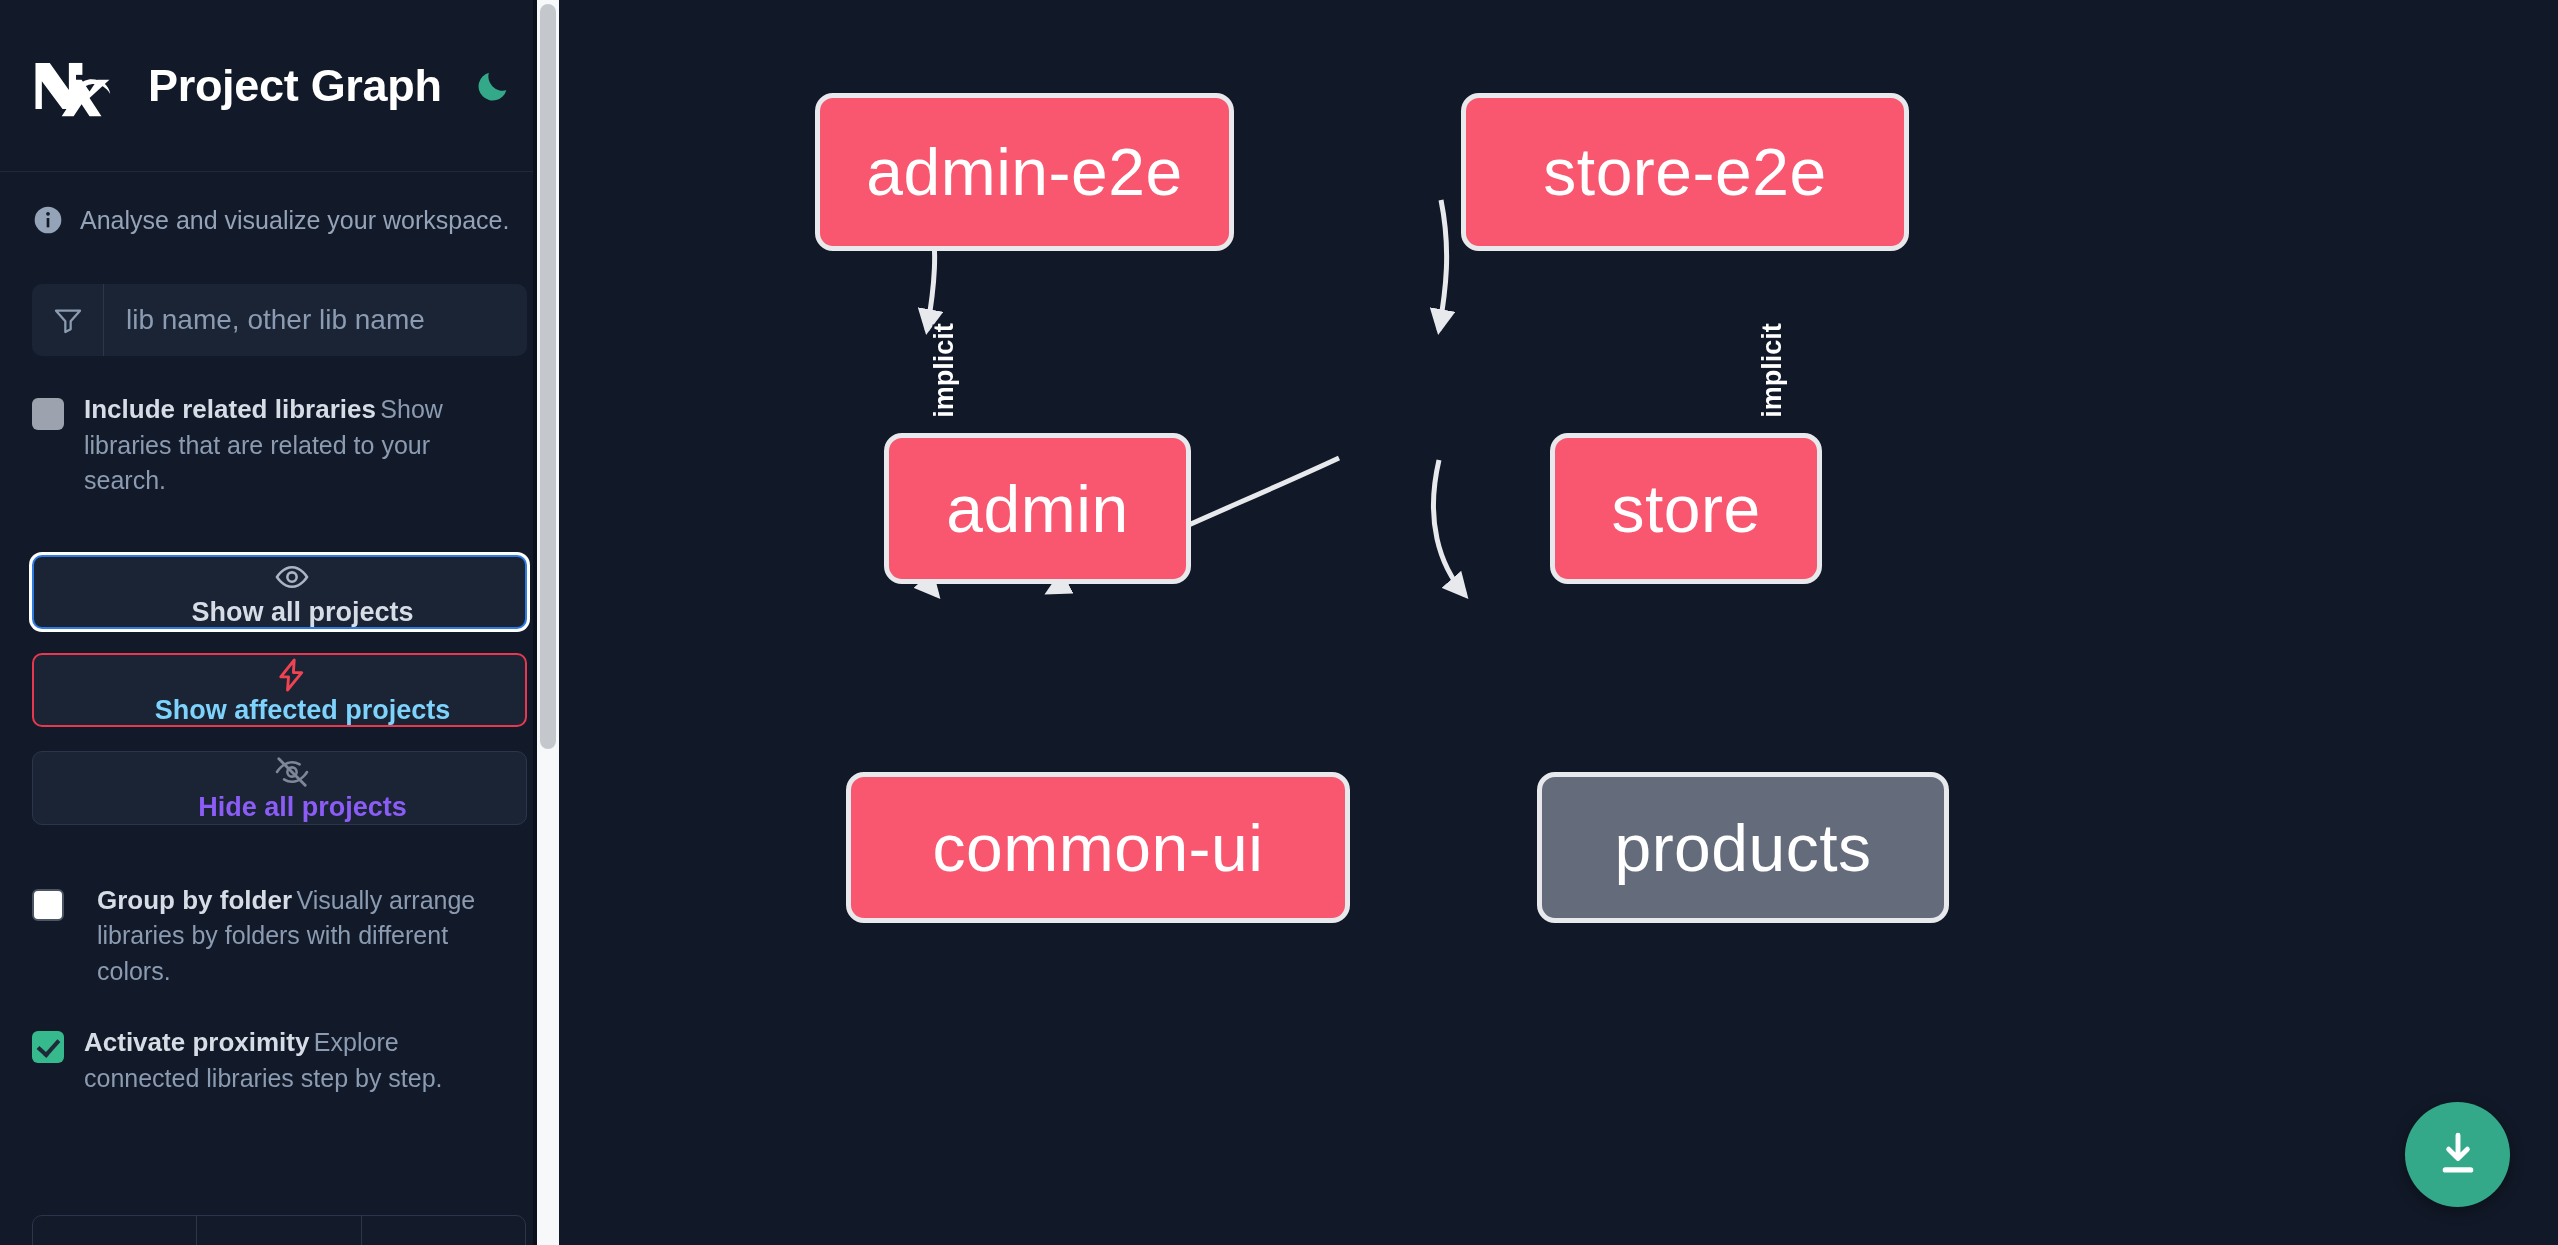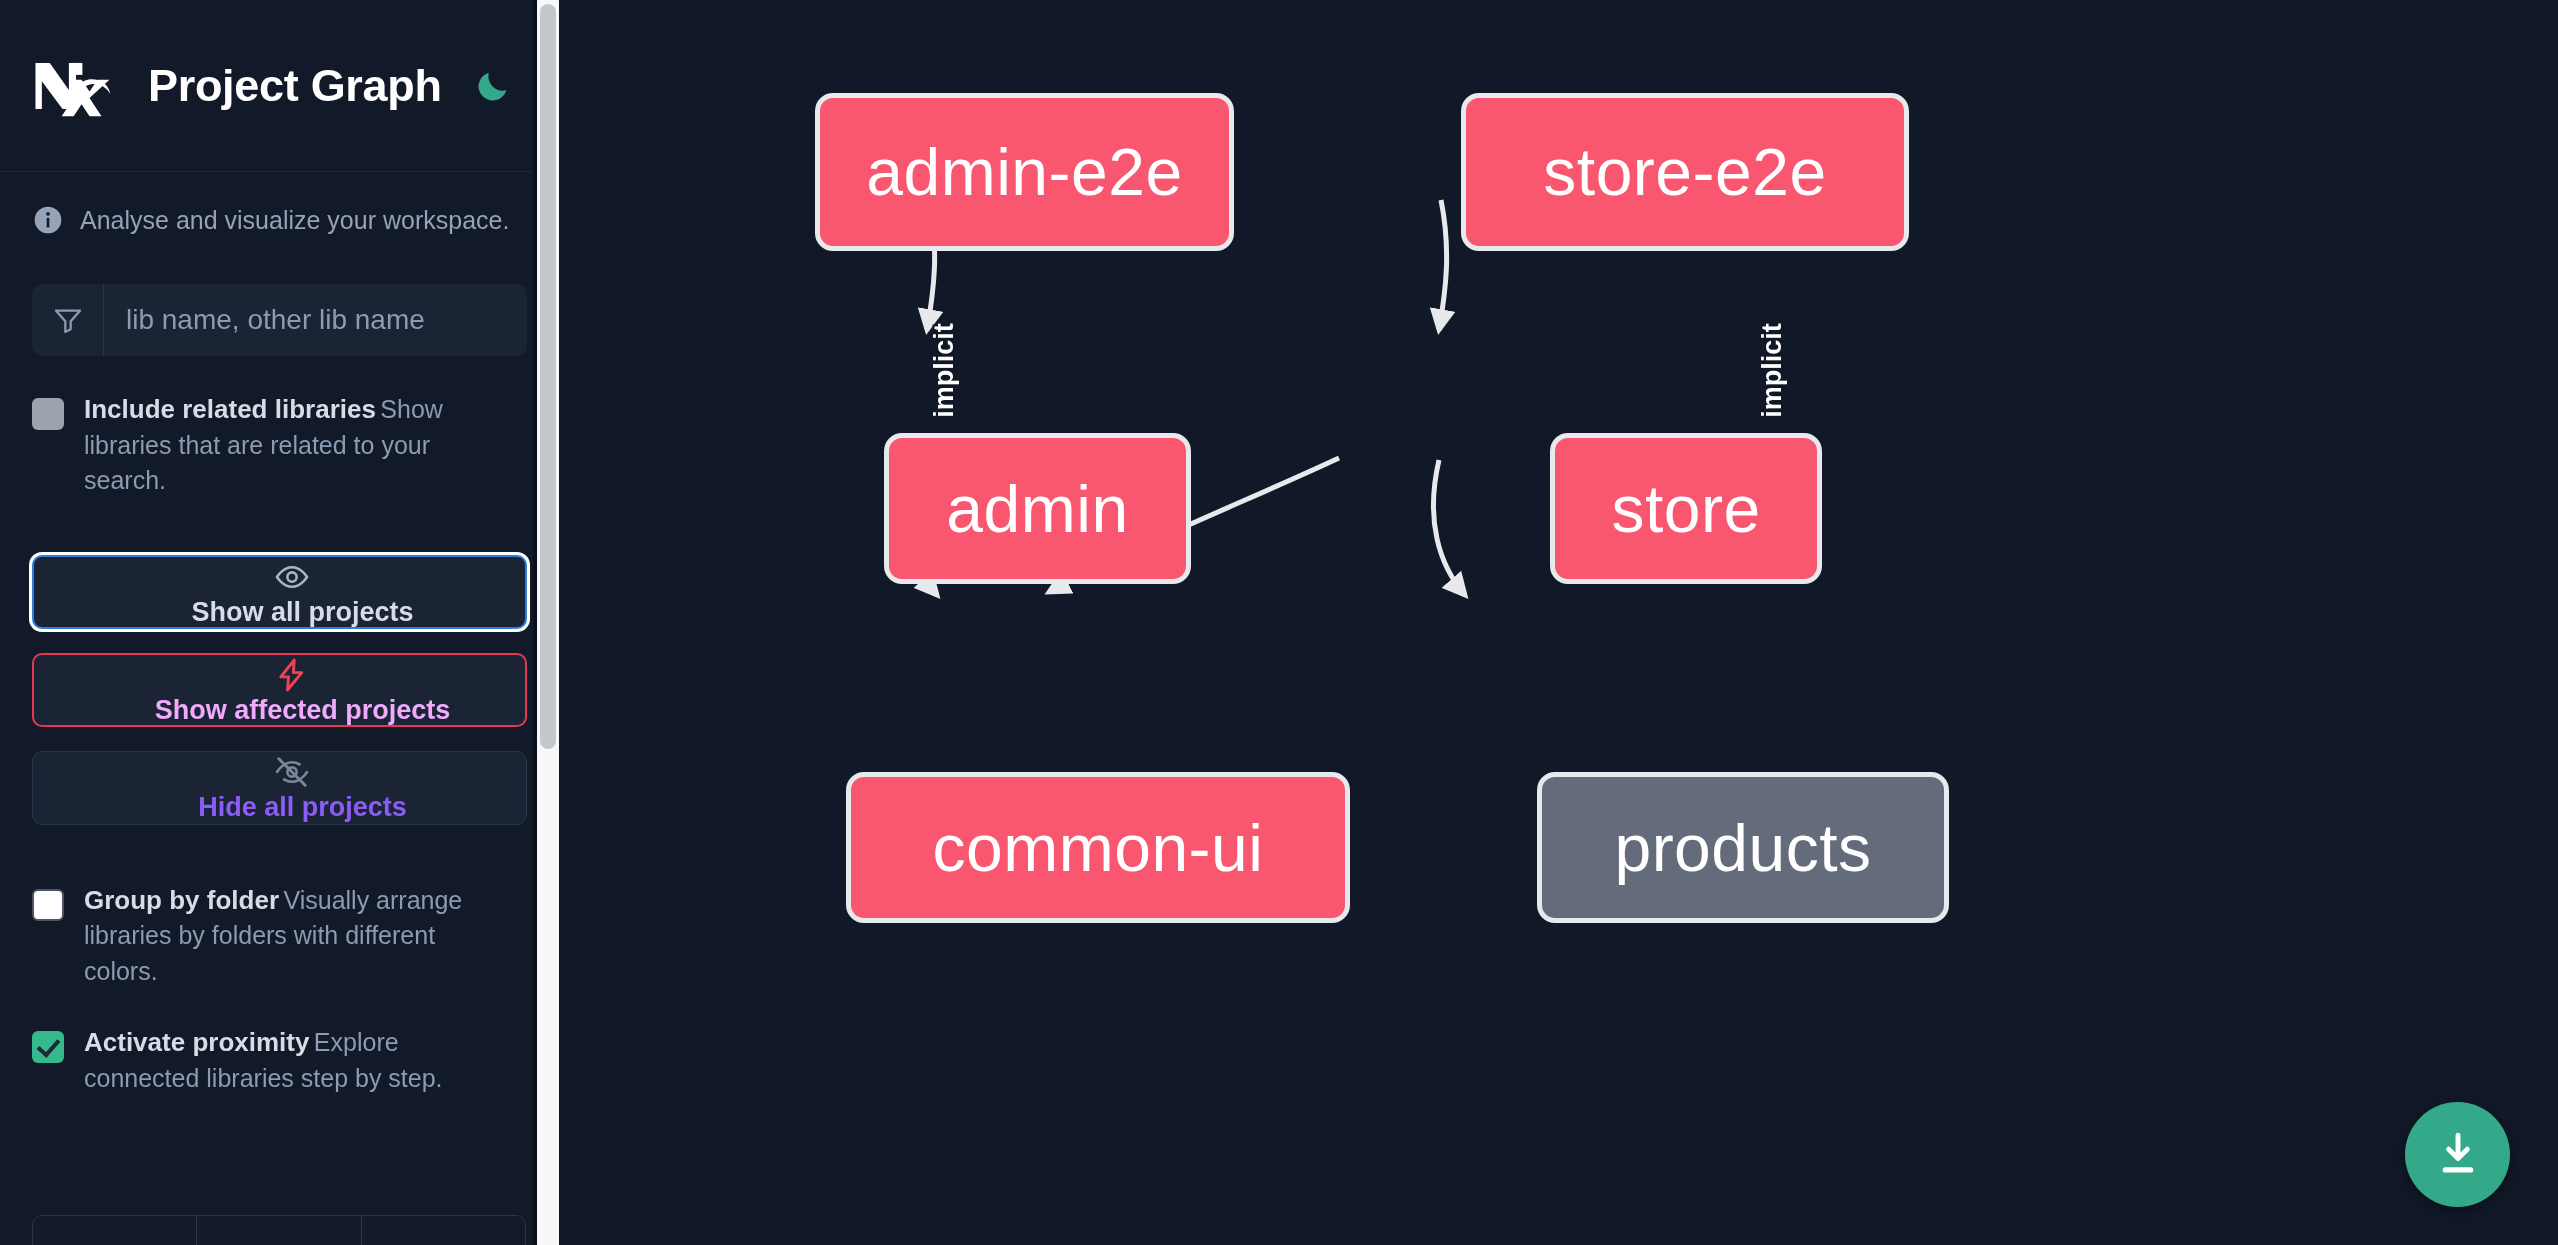--- a/index.html
+++ b/index.html
@@ -122,21 +122,21 @@
     padding-left: 24px;
     cursor: pointer;
     border: 1px solid transparent;
     flex-direction: column;
   }
   .btn-icon { width: 40px; height: 40px; flex: 0 0 40px; display:flex; align-items:center; justify-content:center; }
   .btn-label { font-size: 27px; font-weight: 700; margin-left: 22px; white-space: nowrap; }
   .btn.show-all { border: 2px solid #2f7de1; box-shadow: 0 0 0 3px #ffffff; }
   .btn.show-all .btn-label { color: #d7dde7; }
   .btn.affected { border: 2px solid #e8384f; background: #1b2435; }
-  .btn.affected .btn-label { color: #f0abfc; }
+  .btn.affected .btn-label { color: #7dd3fc; }
   .btn.hide-all { border: 1px solid #2b364a; }
   .btn.hide-all .btn-label { color: #8b5cf6; }
 
   
   .segmented {
     position: absolute;
     left: 32px; bottom: -34px;
     width: 494px; height: 64px;
     display: flex;
     border-radius: 10px;
@@ -298,21 +298,21 @@
           <svg viewBox="0 0 24 24" width="36" height="36" aria-hidden="true">
             <path d="M2 12s3.8-6.5 10-6.5c2 0 3.7.6 5.1 1.4M22 12s-3.8 6.5-10 6.5c-2.1 0-3.9-.7-5.3-1.6" fill="none" stroke="#7d8798" stroke-width="1.7" stroke-linecap="round"></path>
             <circle cx="12" cy="12" r="3.1" fill="none" stroke="#7d8798" stroke-width="1.7"></circle>
             <line x1="3.2" y1="3.2" x2="20.8" y2="20.8" stroke="#7d8798" stroke-width="1.9" stroke-linecap="round"></line>
           </svg>
         </span>
         <span class="btn-label">Hide all projects</span>
       </div>
     </div>
 
-    <div class="check-row" style="margin-top:58px;">
+    <div class="check-row" style="margin-top:58px;justify-content:space-between;">
       <span class="chk off-white"></span>
       <span class="check-text">
         <span class="check-title">Group by folder</span>
         <span class="check-desc">Visually arrange libraries by folders with different colors.</span>
       </span>
     </div>
 
     <div class="check-row" style="margin-top:36px;">
       <span class="chk on-green"></span>
       <span class="check-text">

